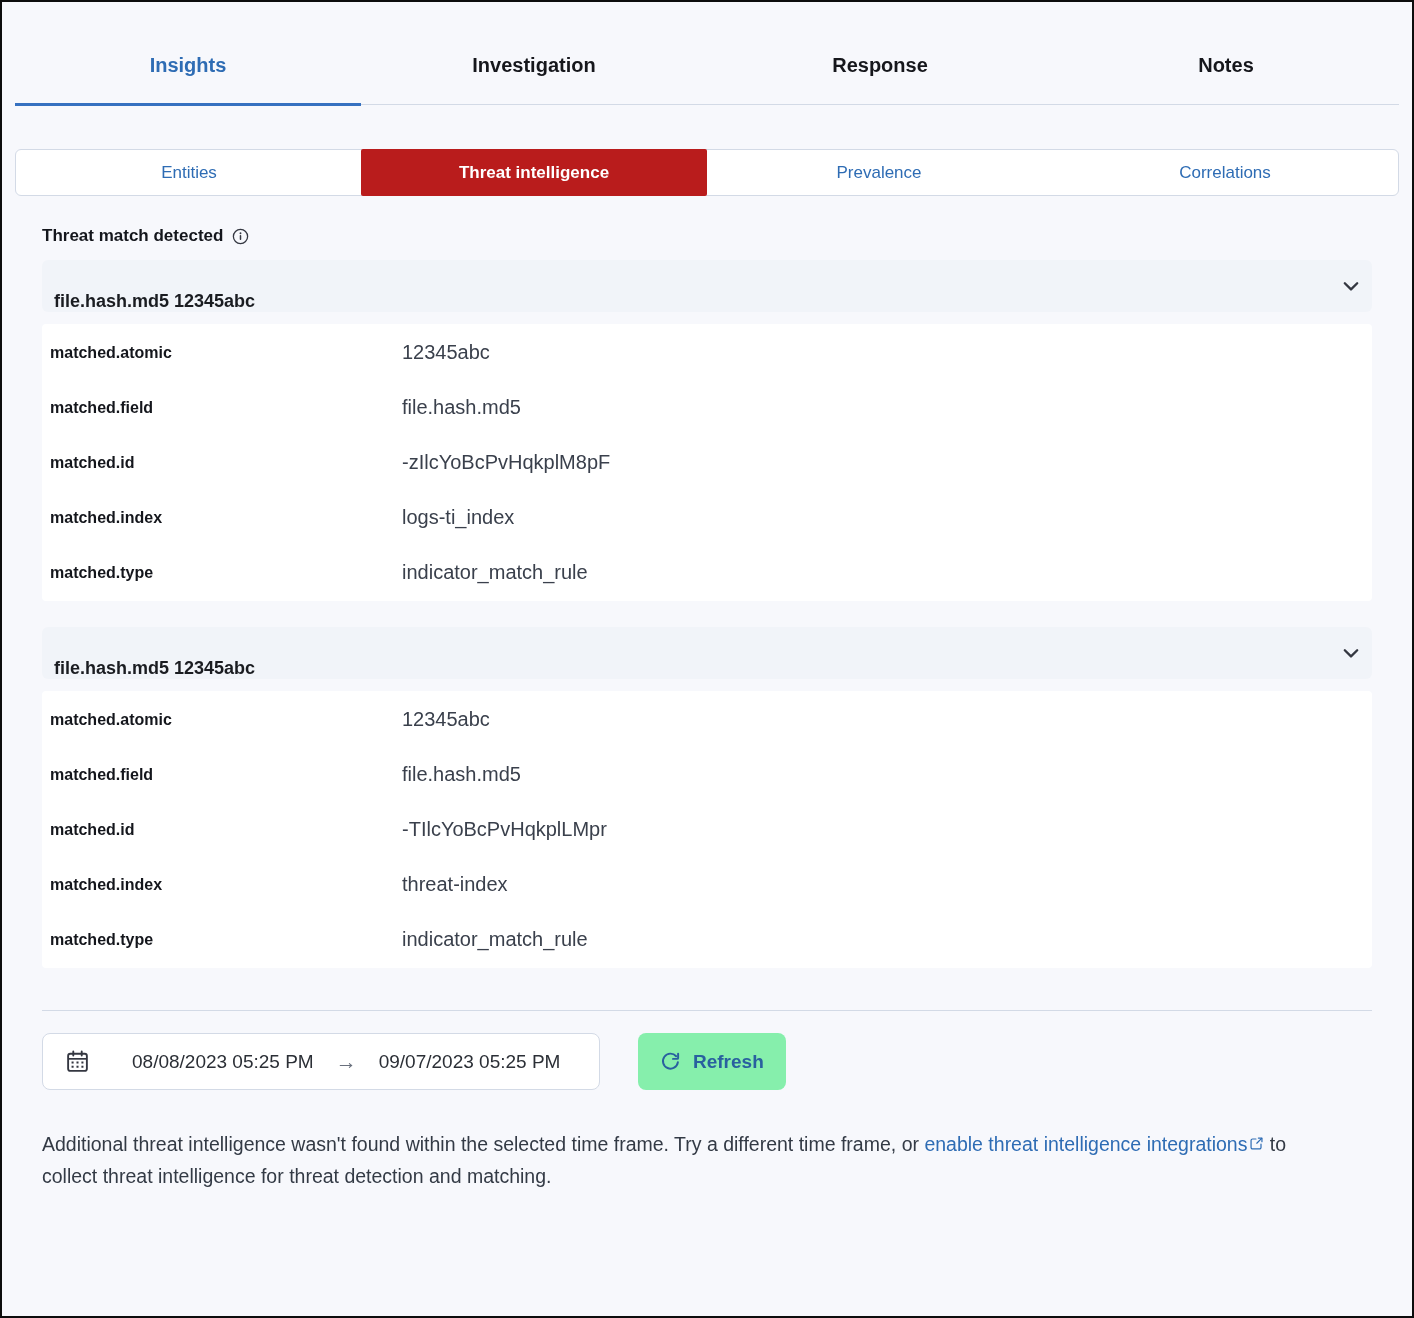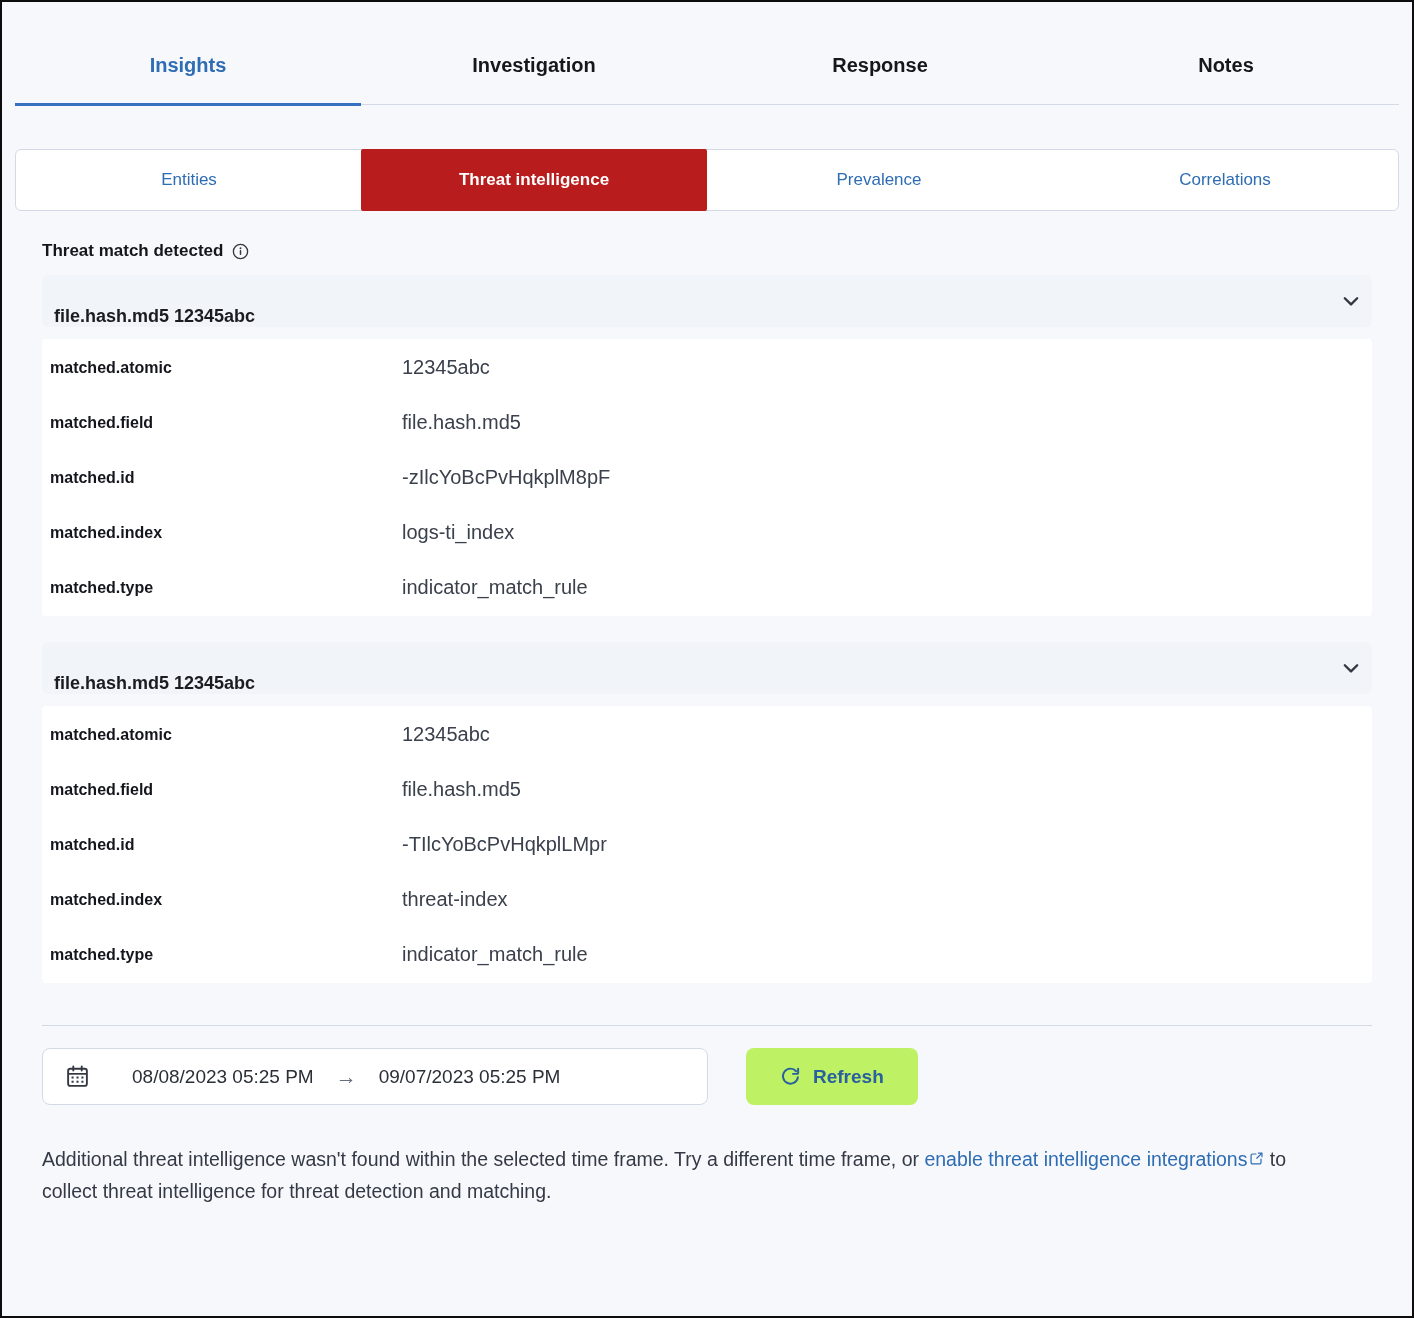--- a/index.html
+++ b/index.html
@@ -29,21 +29,21 @@
     border-bottom:3px solid transparent;
     margin-bottom:-2px;
     cursor:pointer;
   }
   .tab.active { color:#2e6cb4; border-bottom-color:#3671c0; }
 
   
   .btn-group {
     display:flex;
     margin:44px 13px 0;
-    height:62px;
+    height:47px;
     background:#ffffff;
     border:1px solid #d3dae6;
     border-radius:6px;
   }
   .seg {
     flex:1;
     display:flex; align-items:center; justify-content:center;
     font-size:17px; font-weight:500;
     color:#2e6cb4;
     cursor:pointer;
@@ -87,36 +87,36 @@
     padding:1px 0;
   }
   .kv-row { display:flex; align-items:center; padding:16px 8px; }
   .kv-field { width:352px; font-size:16px; font-weight:700; color:#14161c; }
   .kv-value { font-size:20px; color:#3a404c; }
 
   .divider { margin-top:42px; border:none; border-top:1px solid #d3dae6; }
 
   .controls { margin-top:22px; display:flex; align-items:center; gap:38px; }
   .daterange {
-    width:666px; height:57px;
+    width:558px; height:57px;
     background:#ffffff;
     border:1px solid #d3dae6;
     border-radius:8px;
     display:flex; align-items:center;
     padding:0 16px 0 22px;
     cursor:pointer;
   }
   .cal-icon { color:#343741; display:inline-flex; margin-right:42px; }
   .date-text { font-size:19px; color:#2b2f36; white-space:nowrap; }
   .range-arrow { margin:0 22px; color:#69707d; font-size:21px; line-height:1; }
 
   .refresh-btn {
     height:57px;
-    padding:0 34px;
-    background:#bef264;
+    padding:0 22px;
+    background:#86efac;
     border:none; border-radius:8px;
     display:flex; align-items:center; gap:12px;
     font-family:"Liberation Sans", sans-serif;
     font-size:19px; font-weight:700; color:#29609f;
     cursor:pointer;
   }
   .refresh-icon { display:inline-flex; }
 
   .note {
     margin:38px 0 0;

